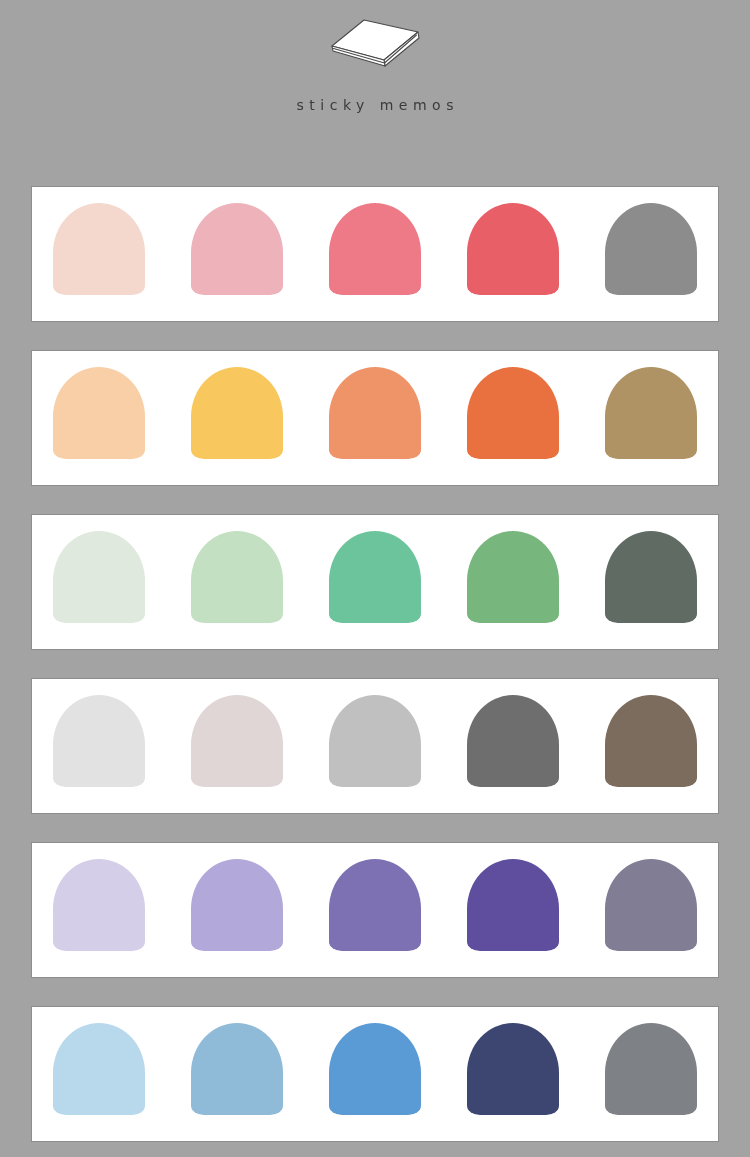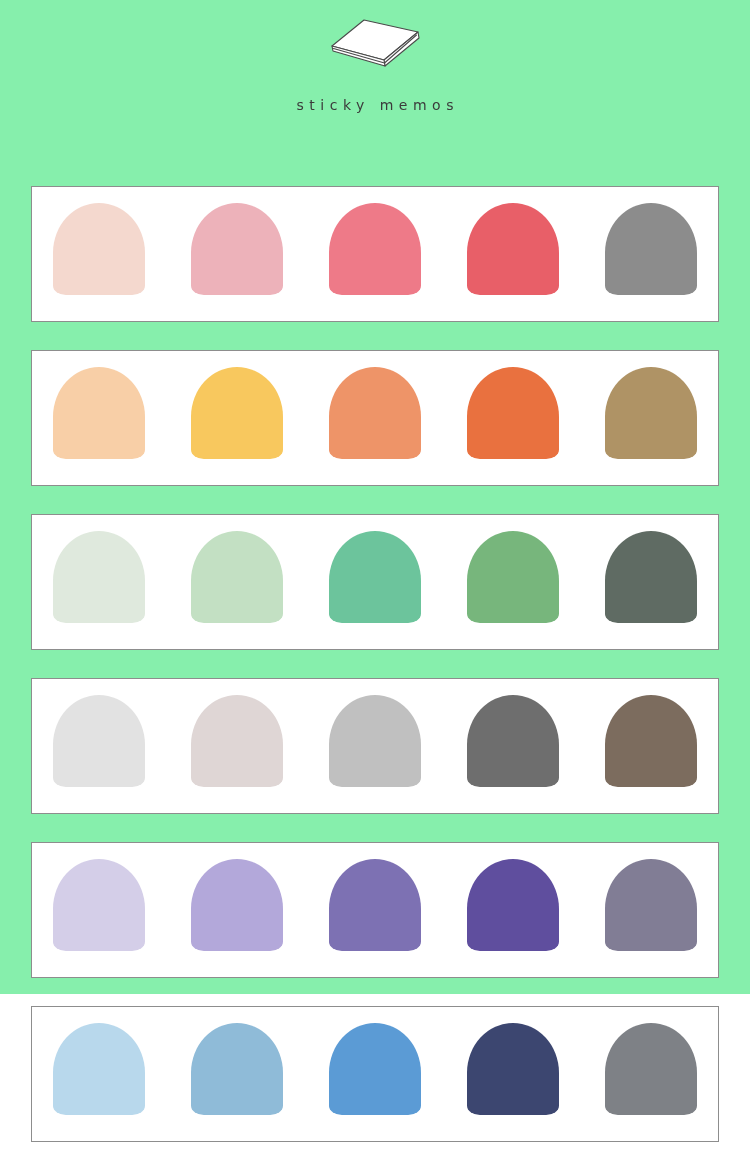--- a/index.html
+++ b/index.html
@@ -10,23 +10,23 @@
   body {
     width: 750px;
     height: 1157px;
     font-family: "Liberation Sans", sans-serif;
     position: relative;
     overflow: hidden;
   }
 
   .page {
     width: 750px;
-    height: 994px;
+    height: 1157px;
     position: relative;
-    background: #86efac;
+    background: #a3a3a3;
   }
 
   
   .brand {
     width: 100%;
     padding-top: 14px;
     display: flex;
     flex-direction: column;
     align-items: center;
   }

